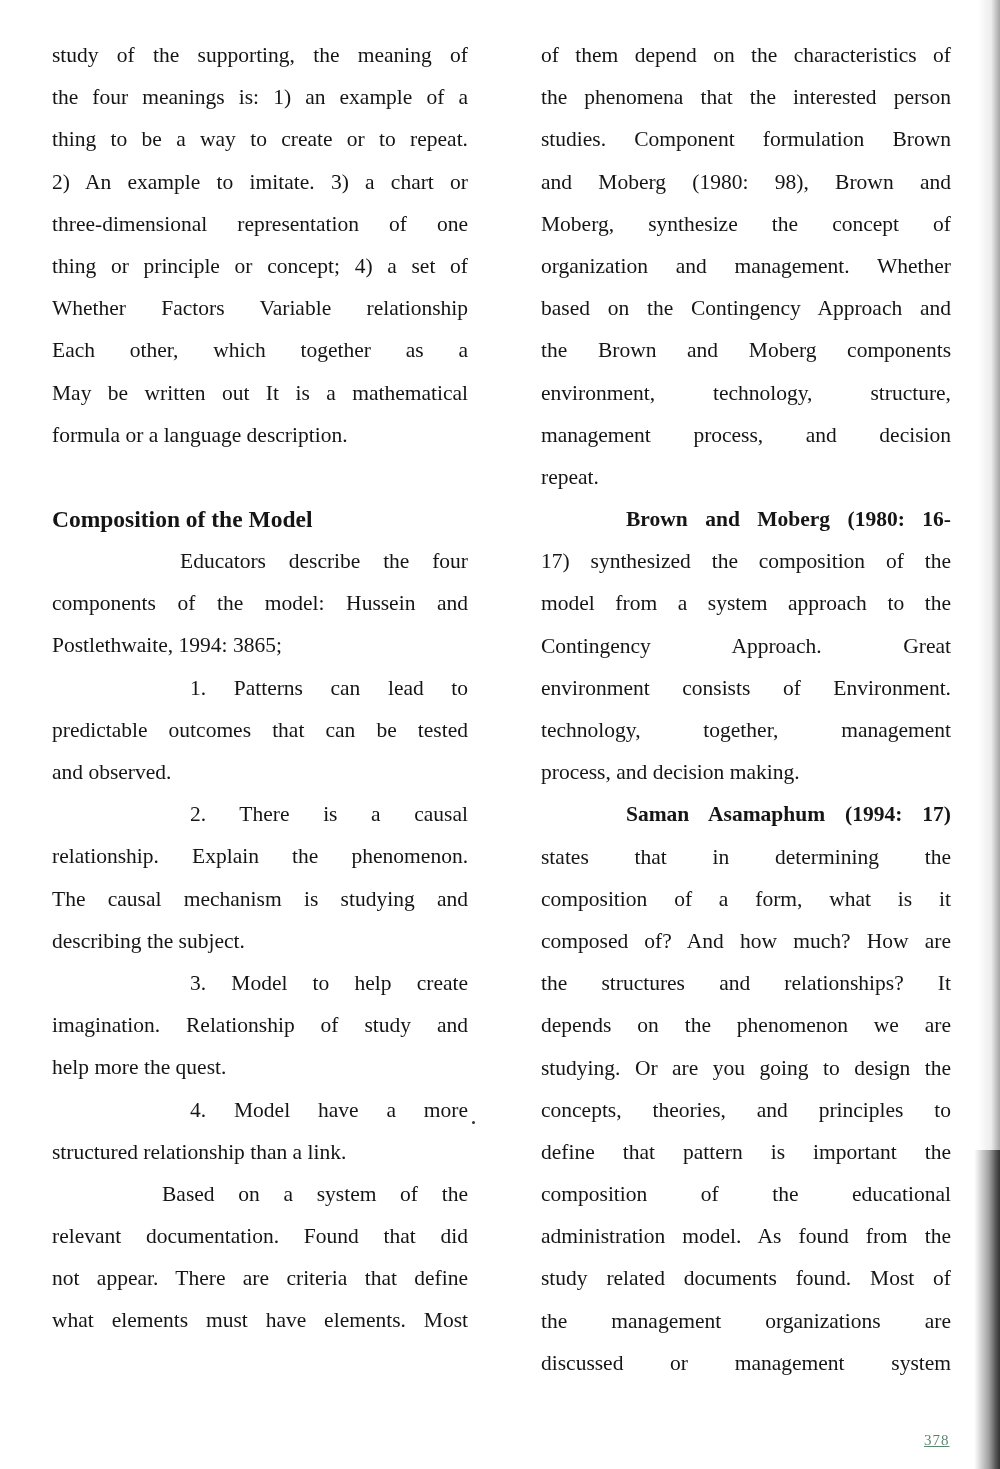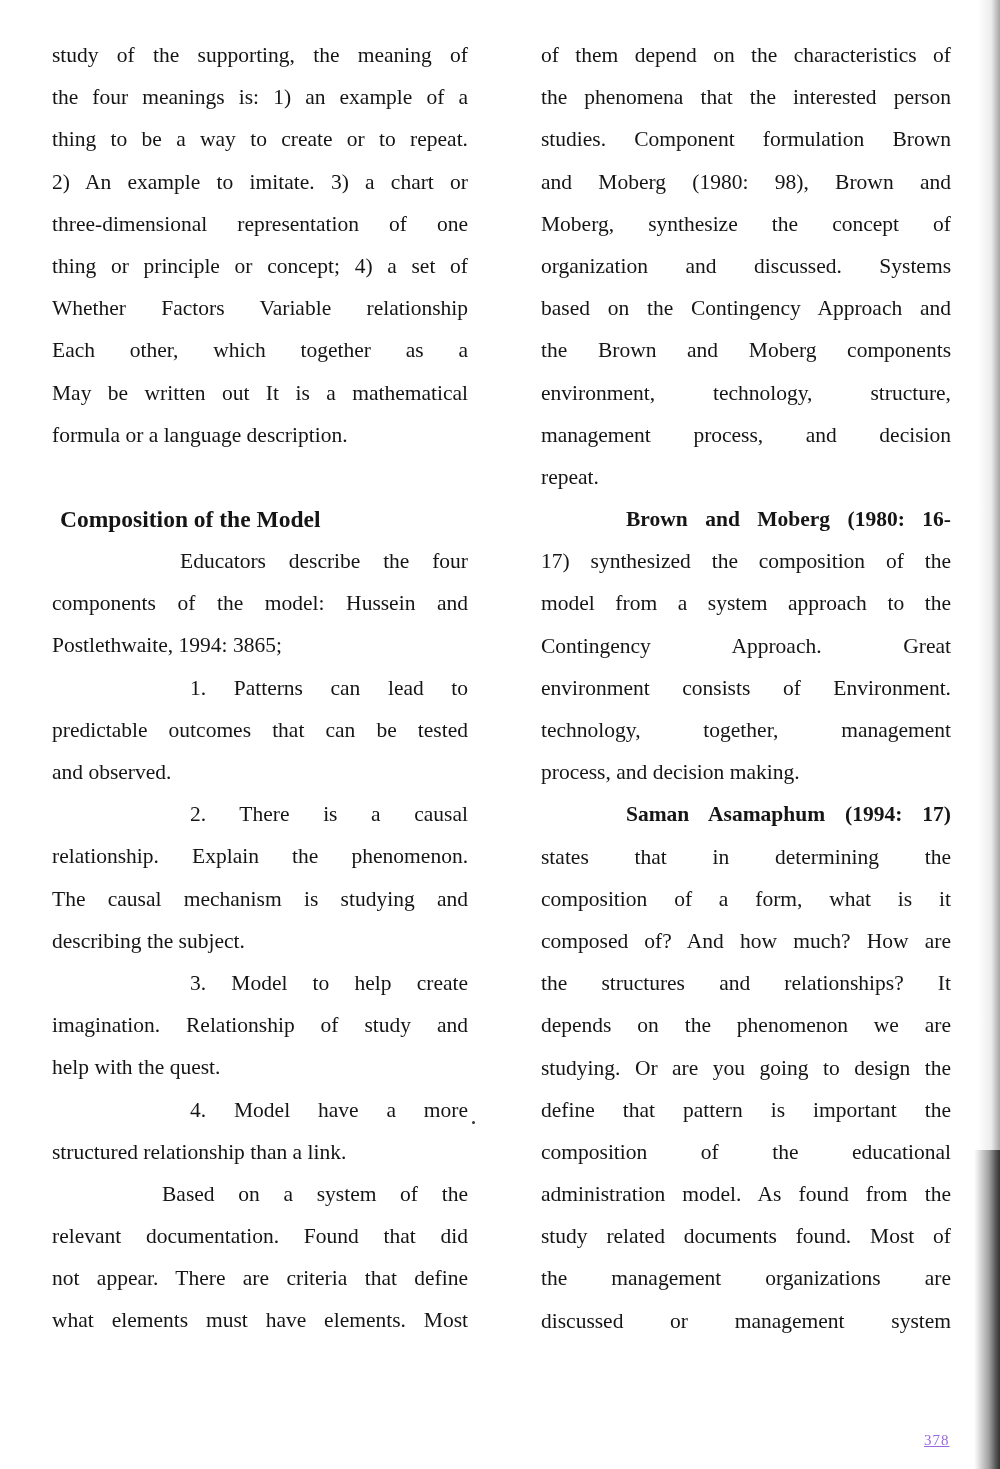--- a/index.html
+++ b/index.html
@@ -11,24 +11,24 @@
     .col { position: absolute; top: 34px; font-size: 21.5px; line-height: 42.2px; }
     .col-left { left: 52px; width: 416px; }
     .col-right { left: 541px; width: 410px; }
     .line { display: block; white-space: nowrap; text-align: justify; text-align-last: justify; height: 42.2px; }
     .line.last { text-align-last: left; }
     .line.indent { padding-left: 128px; }
     .line.indent2 { padding-left: 85px; font-weight: bold; }
     .gap { height: 42px; }
     .heading {
       font-weight: bold; font-size: 23.5px; height: 42.2px; line-height: 42.2px;
-      margin-left: 8px; white-space: nowrap;
+      margin-left: 0; white-space: nowrap;
     }
     .page-number {
-      position: absolute; left: 924px; top: 1432px; font-size: 15px; color: #6d28d9;
+      position: absolute; left: 924px; top: 1432px; font-size: 15px; color: #14532d;
       letter-spacing: 1px; opacity: 0.7; text-decoration: underline;
     }
     .scan-edge {
       position: absolute; right: 0; top: 0; width: 22px; height: 1469px;
       background: linear-gradient(to right, rgba(255,255,255,0) 0%, rgba(180,180,180,0.25) 60%, rgba(90,90,90,0.55) 100%);
     }
     .scan-edge-dark {
       position: absolute; right: 0; top: 1150px; width: 26px; height: 319px;
       background: linear-gradient(to right, rgba(255,255,255,0) 0%, rgba(90,90,90,0.5) 55%, rgba(30,30,30,0.85) 100%);
     }
@@ -64,42 +64,42 @@
   </div>
   <div>
     <span class="line indent" style="padding-left:138px">2. There is a causal</span>
     <span class="line">relationship. Explain the phenomenon.</span>
     <span class="line">The causal mechanism is studying and</span>
     <span class="line last">describing the subject.</span>
   </div>
   <div>
     <span class="line indent" style="padding-left:138px">3. Model to help create</span>
     <span class="line">imagination. Relationship of study and</span>
-    <span class="line last">help with the quest.</span>
+    <span class="line last">help more the quest.</span>
   </div>
   <div>
     <span class="line indent" style="padding-left:138px">4. Model have a more</span>
     <span class="line last">structured relationship than a link.</span>
   </div>
   <div>
     <span class="line indent" style="padding-left:110px">Based on a system of the</span>
     <span class="line">relevant documentation. Found that did</span>
     <span class="line">not appear. There are criteria that define</span>
     <span class="line">what elements must have elements. Most</span>
   </div>
 </div>
 
 <div class="col col-right">
   <div>
     <span class="line">of them depend on the characteristics of</span>
     <span class="line">the phenomena that the interested person</span>
     <span class="line">studies. Component formulation Brown</span>
     <span class="line">and Moberg (1980: 98), Brown and</span>
     <span class="line">Moberg, synthesize the concept of</span>
-    <span class="line">organization and discussed. Systems</span>
+    <span class="line">organization and management. Whether</span>
     <span class="line">based on the Contingency Approach and</span>
     <span class="line">the Brown and Moberg components</span>
     <span class="line">environment, technology, structure,</span>
     <span class="line">management process, and decision</span>
     <span class="line last">repeat.</span>
   </div>
   <div>
     <span class="line indent2">Brown and Moberg (1980: 16-</span>
     <span class="line">17) synthesized the composition of the</span>
     <span class="line">model from a system approach to the</span>
@@ -109,20 +109,21 @@
     <span class="line last">process, and decision making.</span>
   </div>
   <div>
     <span class="line indent2">Saman Asamaphum (1994: 17)</span>
     <span class="line">states that in determining the</span>
     <span class="line">composition of a form, what is it</span>
     <span class="line">composed of? And how much? How are</span>
     <span class="line">the structures and relationships? It</span>
     <span class="line">depends on the phenomenon we are</span>
     <span class="line">studying. Or are you going to design the</span>
+    <span class="line">concepts, theories, and principles to</span>
     <span class="line">define that pattern is important the</span>
     <span class="line">composition of the educational</span>
     <span class="line">administration model. As found from the</span>
     <span class="line">study related documents found. Most of</span>
     <span class="line">the management organizations are</span>
     <span class="line">discussed or management system</span>
   </div>
 </div>
 
 <div class="stray-dot"></div>

